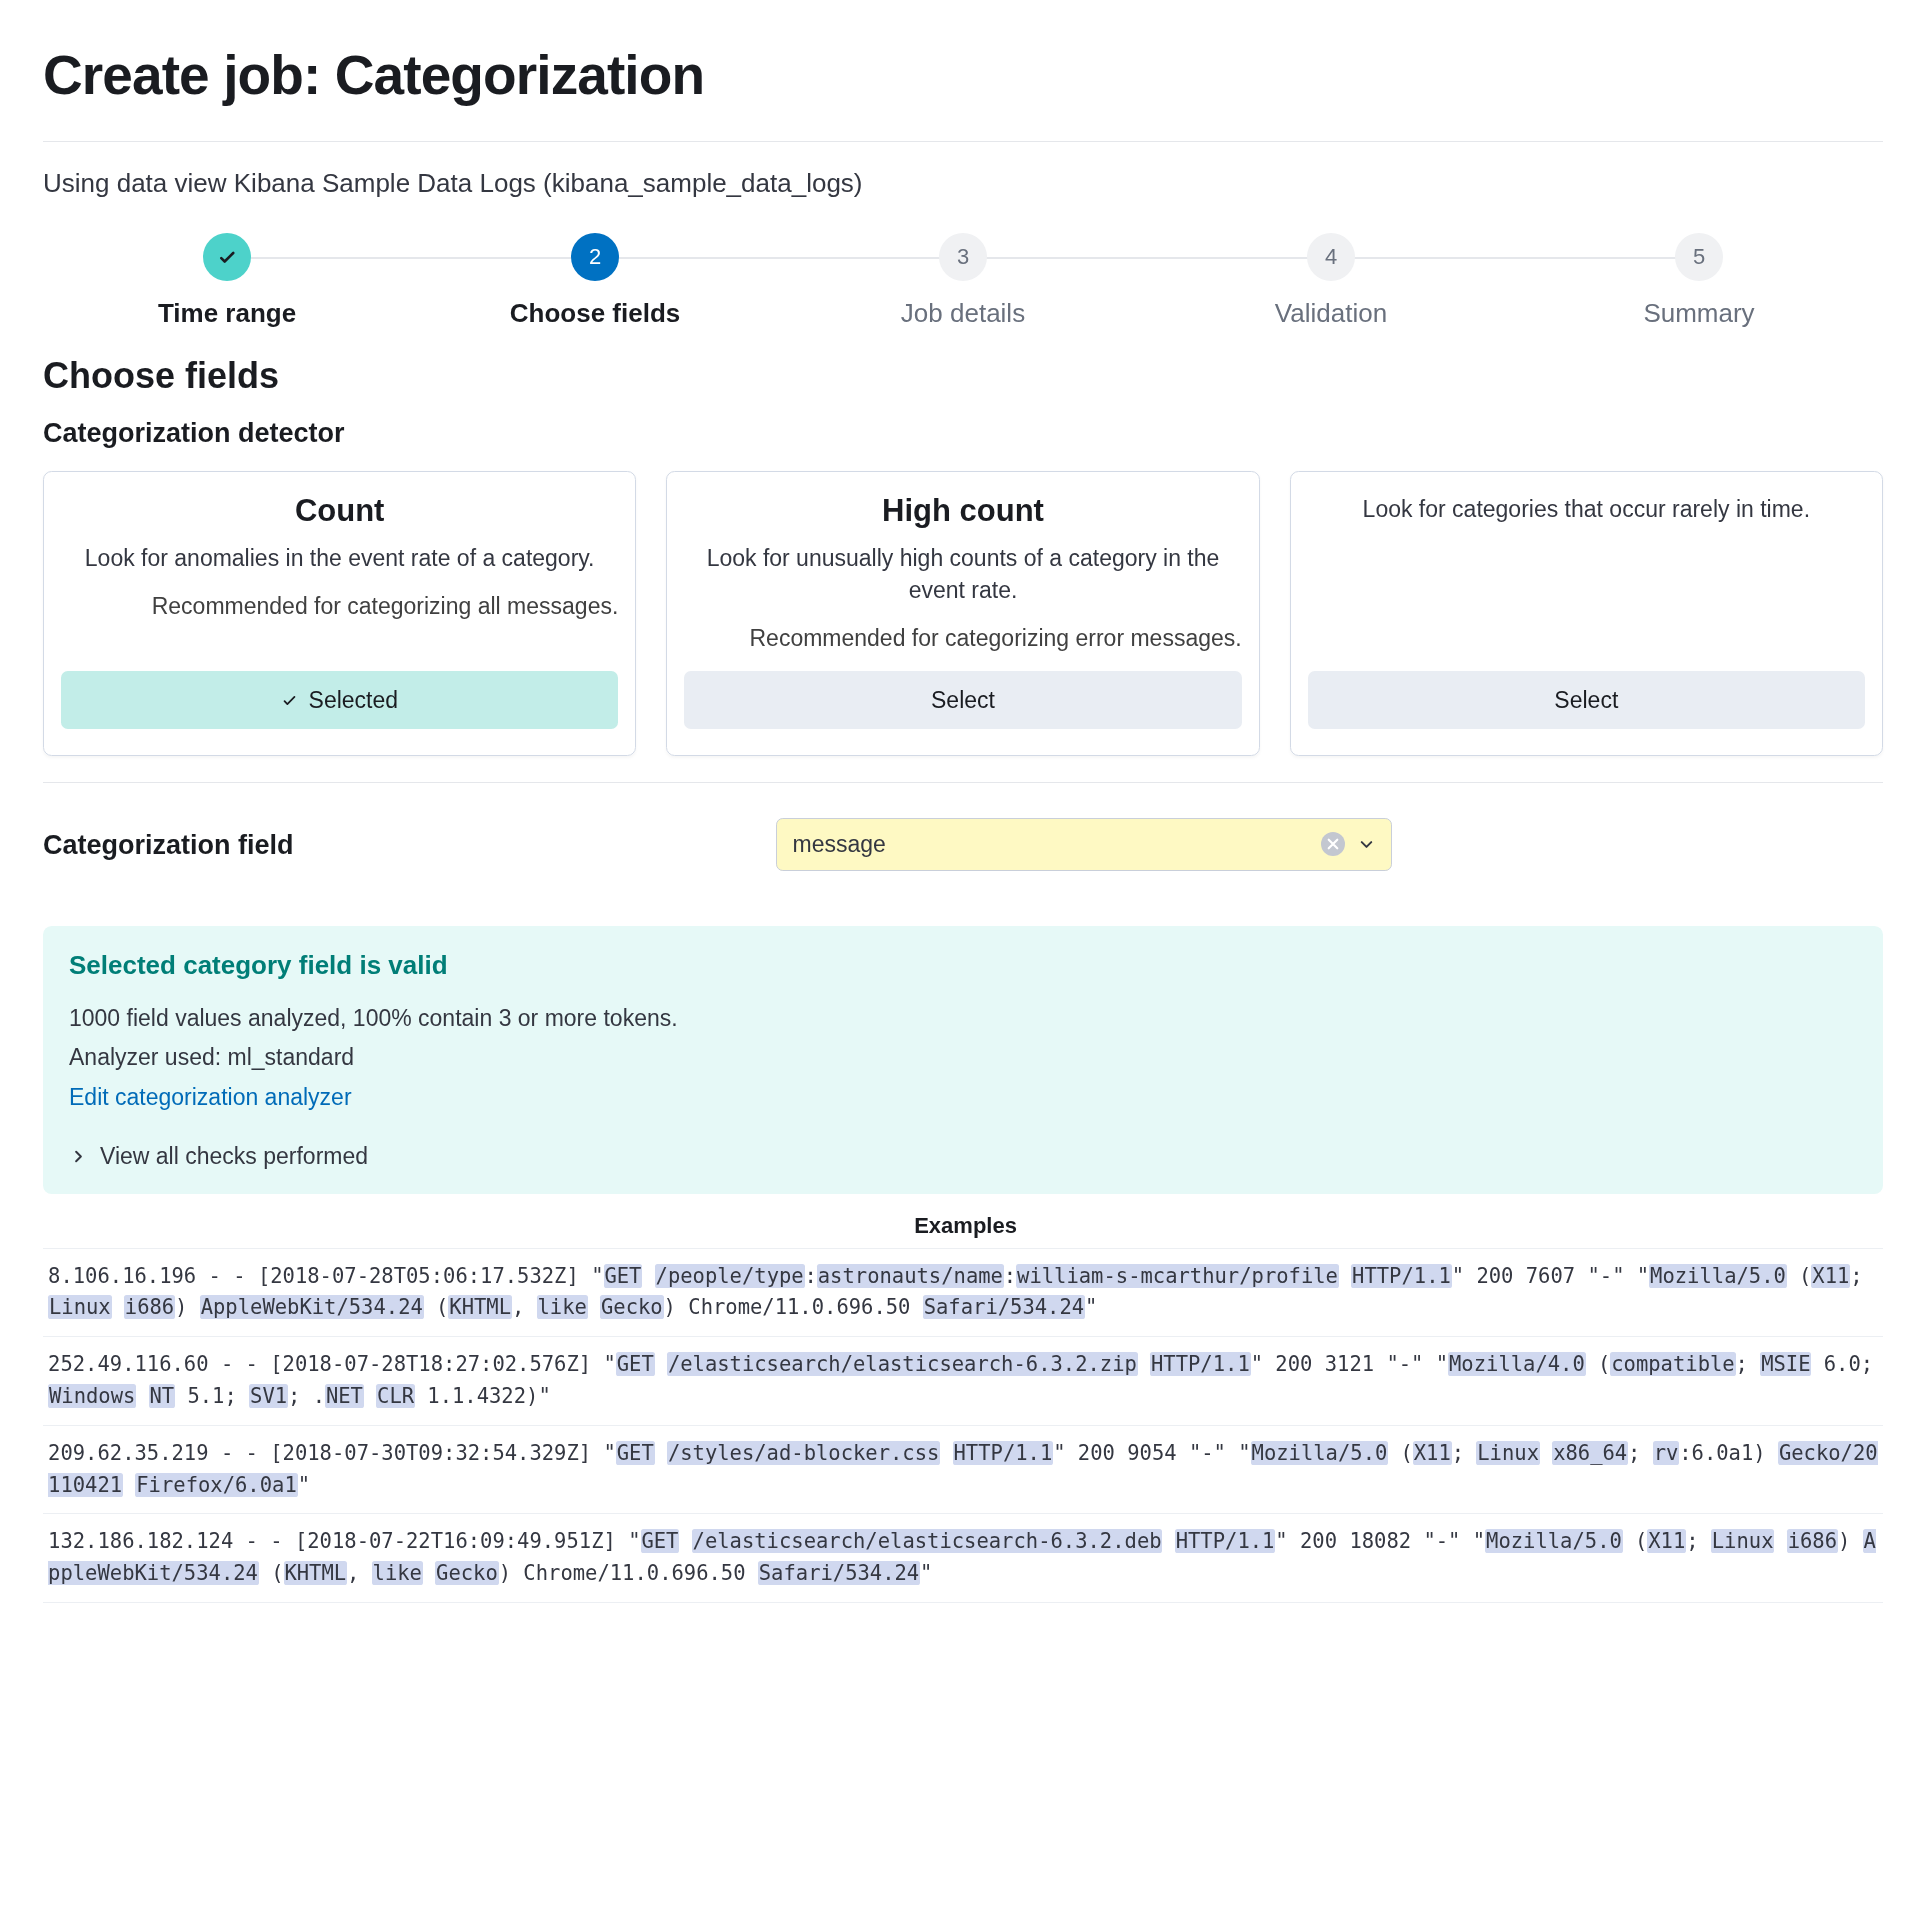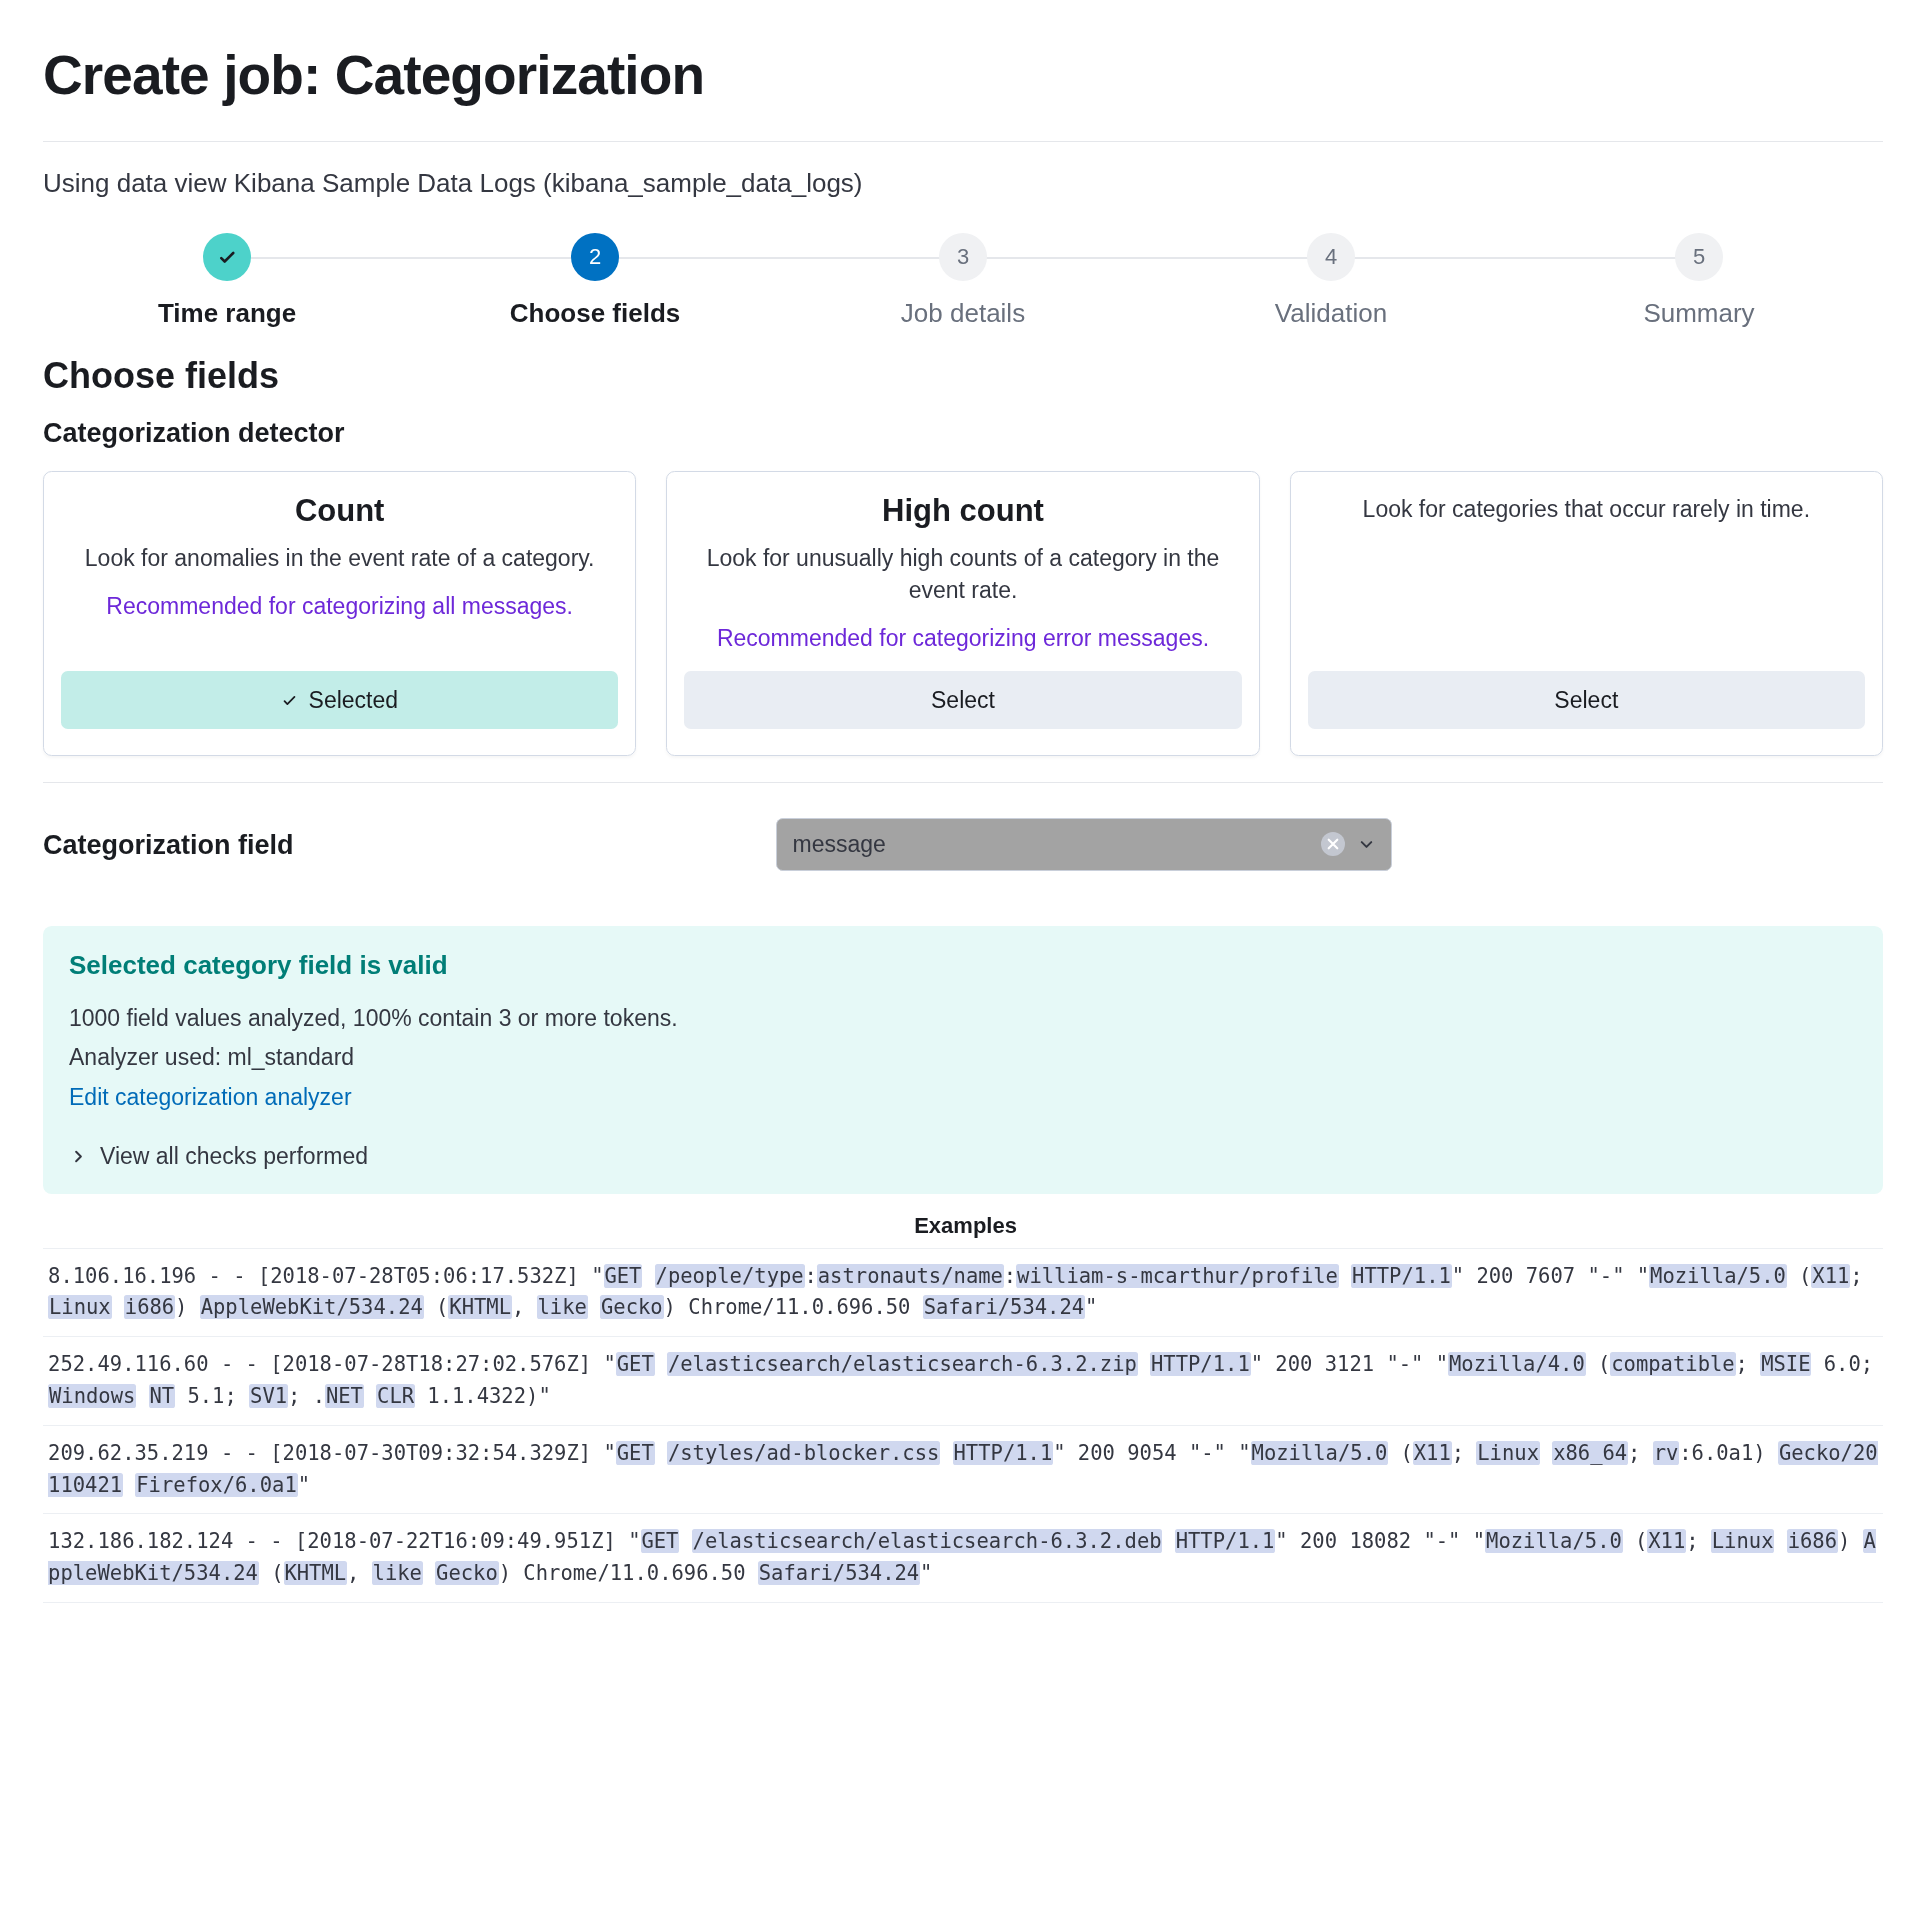--- a/index.html
+++ b/index.html
@@ -39,40 +39,40 @@
   
   .cards { display: flex; gap: 30px; margin-bottom: 17px; }
   .card {
     flex: 1; border: 0.9px solid #d3dae6; border-radius: 8.6px;
     padding: 21.4px 17px 26px 17px; text-align: center;
     box-shadow: 0 1.7px 3.4px rgba(0,0,0,0.04);
     display: flex; flex-direction: column;
   }
   .card-title { font-size: 31px; font-weight: 700; margin-bottom: 13px; }
   .card-desc { font-size: 23px; color: #343741; margin-bottom: 15.4px; line-height: 1.4; }
-  .card-rec { font-size: 23px; color: #6d28d9; line-height: 1.4; }
+  .card-rec { font-size: 23px; color: #404040; line-height: 1.4; text-align: right; }
   .card-spacer { flex: 1; min-height: 17px; }
   .card-btn {
     border: none; border-radius: 6.8px; padding: 15.4px 0;
     font-size: 23px; font-weight: 500; cursor: pointer; width: 100%;
     display: flex; align-items: center; justify-content: center; gap: 10.3px;
   }
   .card-btn.selected { background: #c2ede8; color: #1a1c21; }
   .card-btn.unselected { background: #e9edf3; color: #1a1c21; }
 
   
   .field-row { display: flex; gap: 34px; margin-top: 8.6px; align-items: flex-start; }
   .field-desc-col { flex: 0 0 38%; }
   .field-desc { font-size: 23px; color: #69707d; line-height: 1.45; margin-top: 8.6px; }
   .field-input-col { flex: 1; }
   .combo {
     display: inline-flex; align-items: center;
     border: 0.9px solid #c9cfda; border-radius: 6.8px;
     padding: 12px 15.4px; width: 616px; max-width: 100%;
-    background: #a3a3a3; margin-top: 8.6px;
+    background: #fef9c3; margin-top: 8.6px;
   }
   .combo-text { flex: 1; font-size: 23px; color: #343741; }
   .combo-clear {
     width: 24px; height: 24px; border-radius: 50%; background: #c3c7d0;
     display: flex; align-items: center; justify-content: center; color: #fff;
     font-size: 17px; cursor: pointer; margin-right: 12px;
   }
   .combo-caret { cursor: pointer; }
 
   

